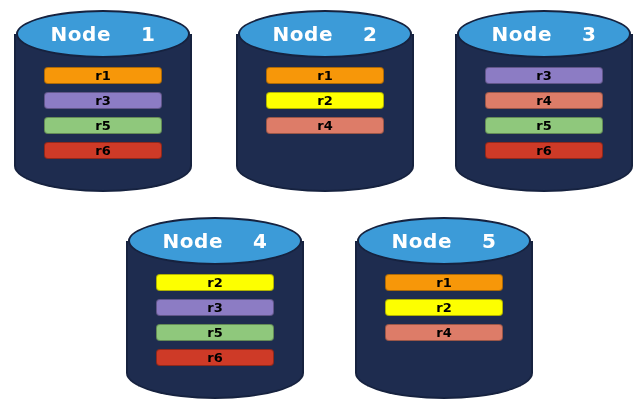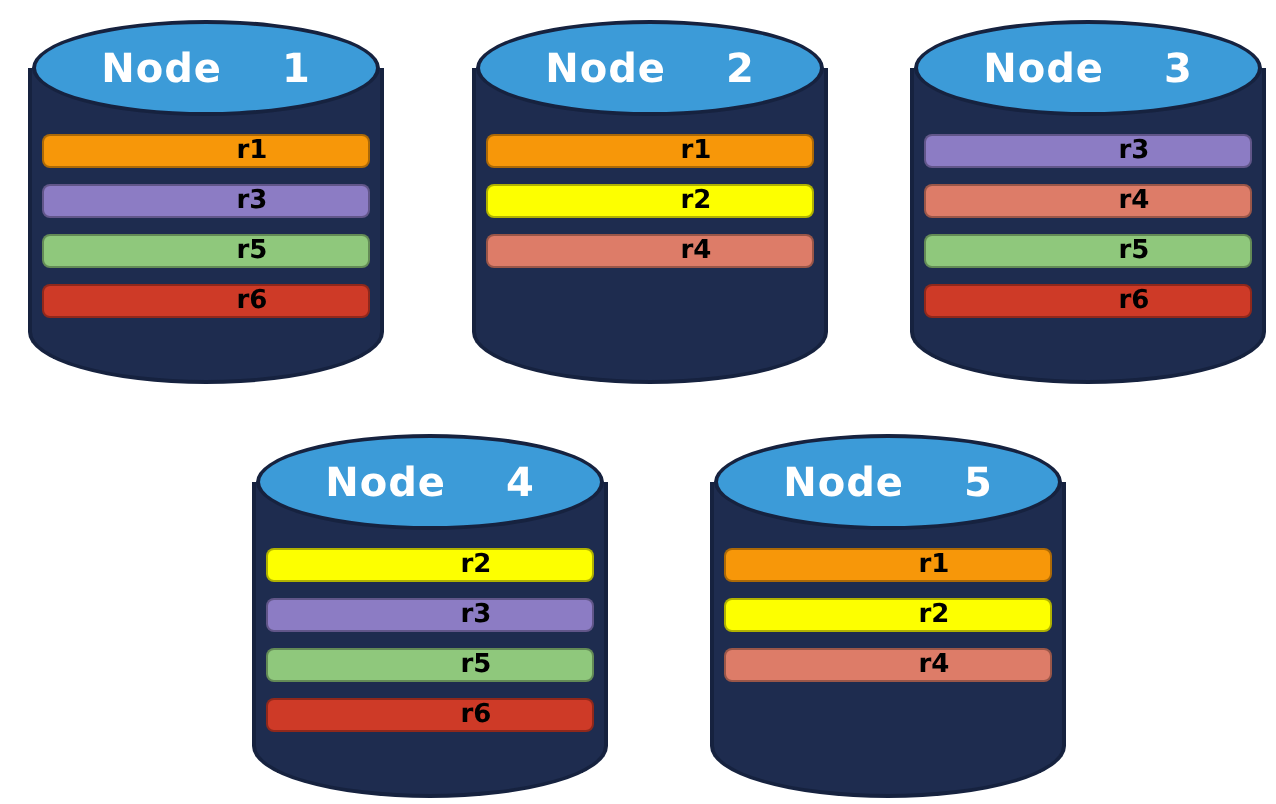--- a/index.html
+++ b/index.html
@@ -65,21 +65,20 @@
     width: 116px;
     height: 15px;
     line-height: 15px;
     box-sizing: content-box;
     border: 1px solid rgba(0,0,0,0.30);
     border-radius: 4px;
     text-align: center;
     font-size: 13px;
     font-weight: bold;
     color: #000000;
-    padding-left: 46px;
   }
   .n1 { left: 14px;  top: 10px; }
   .n2 { left: 236px; top: 10px; }
   .n3 { left: 455px; top: 10px; }
   .n4 { left: 126px; top: 217px; }
   .n5 { left: 355px; top: 217px; }
 </style>
 </head>
 <body>
 

